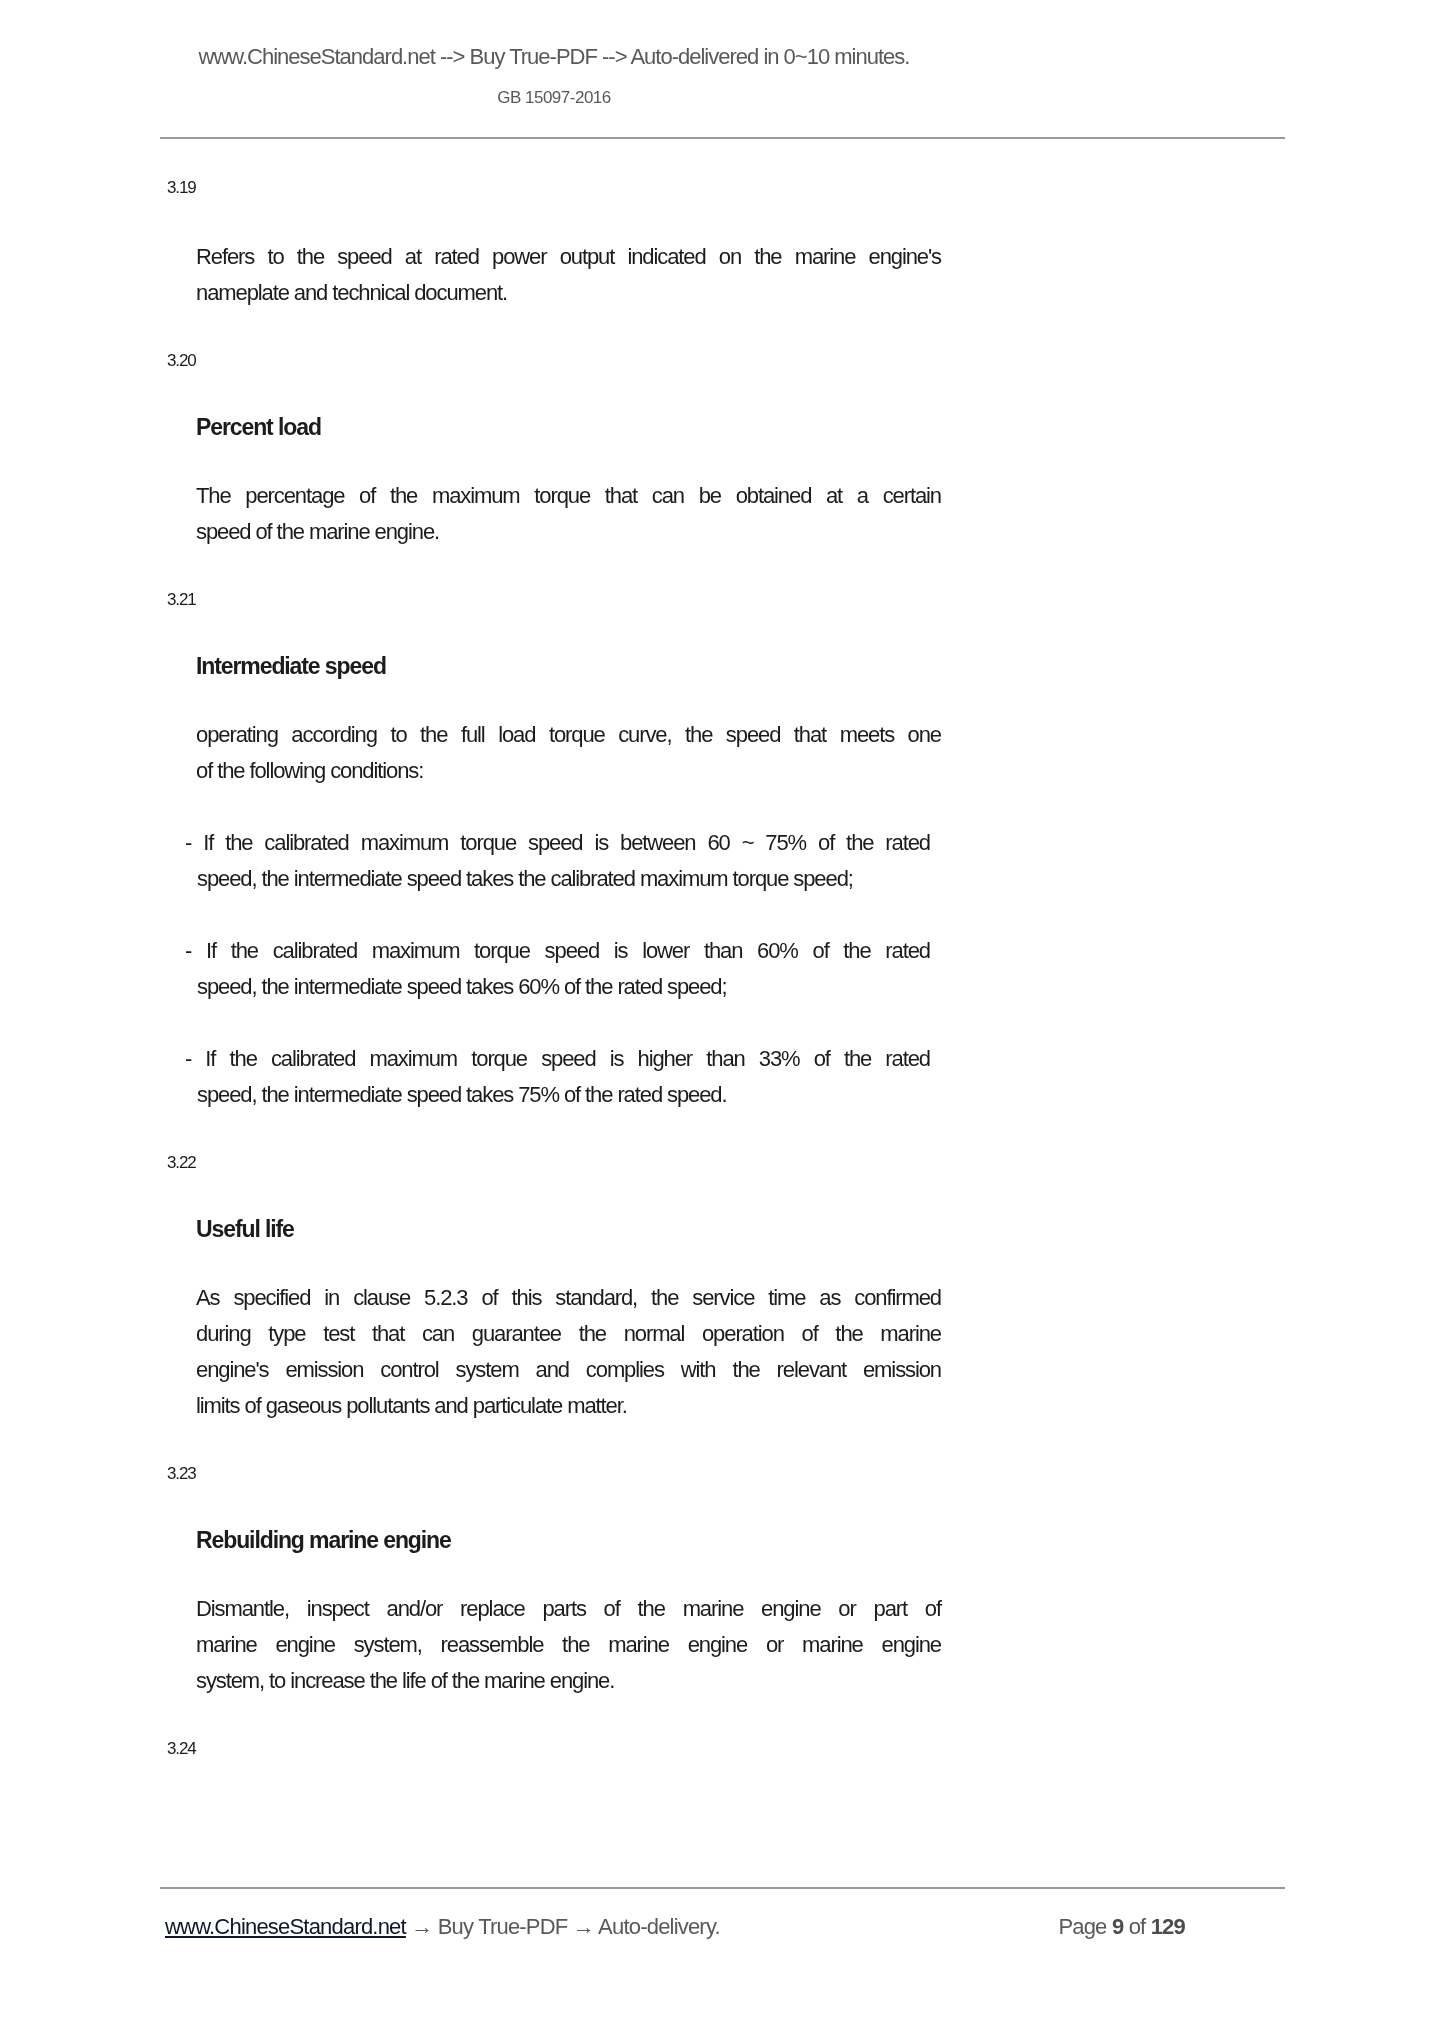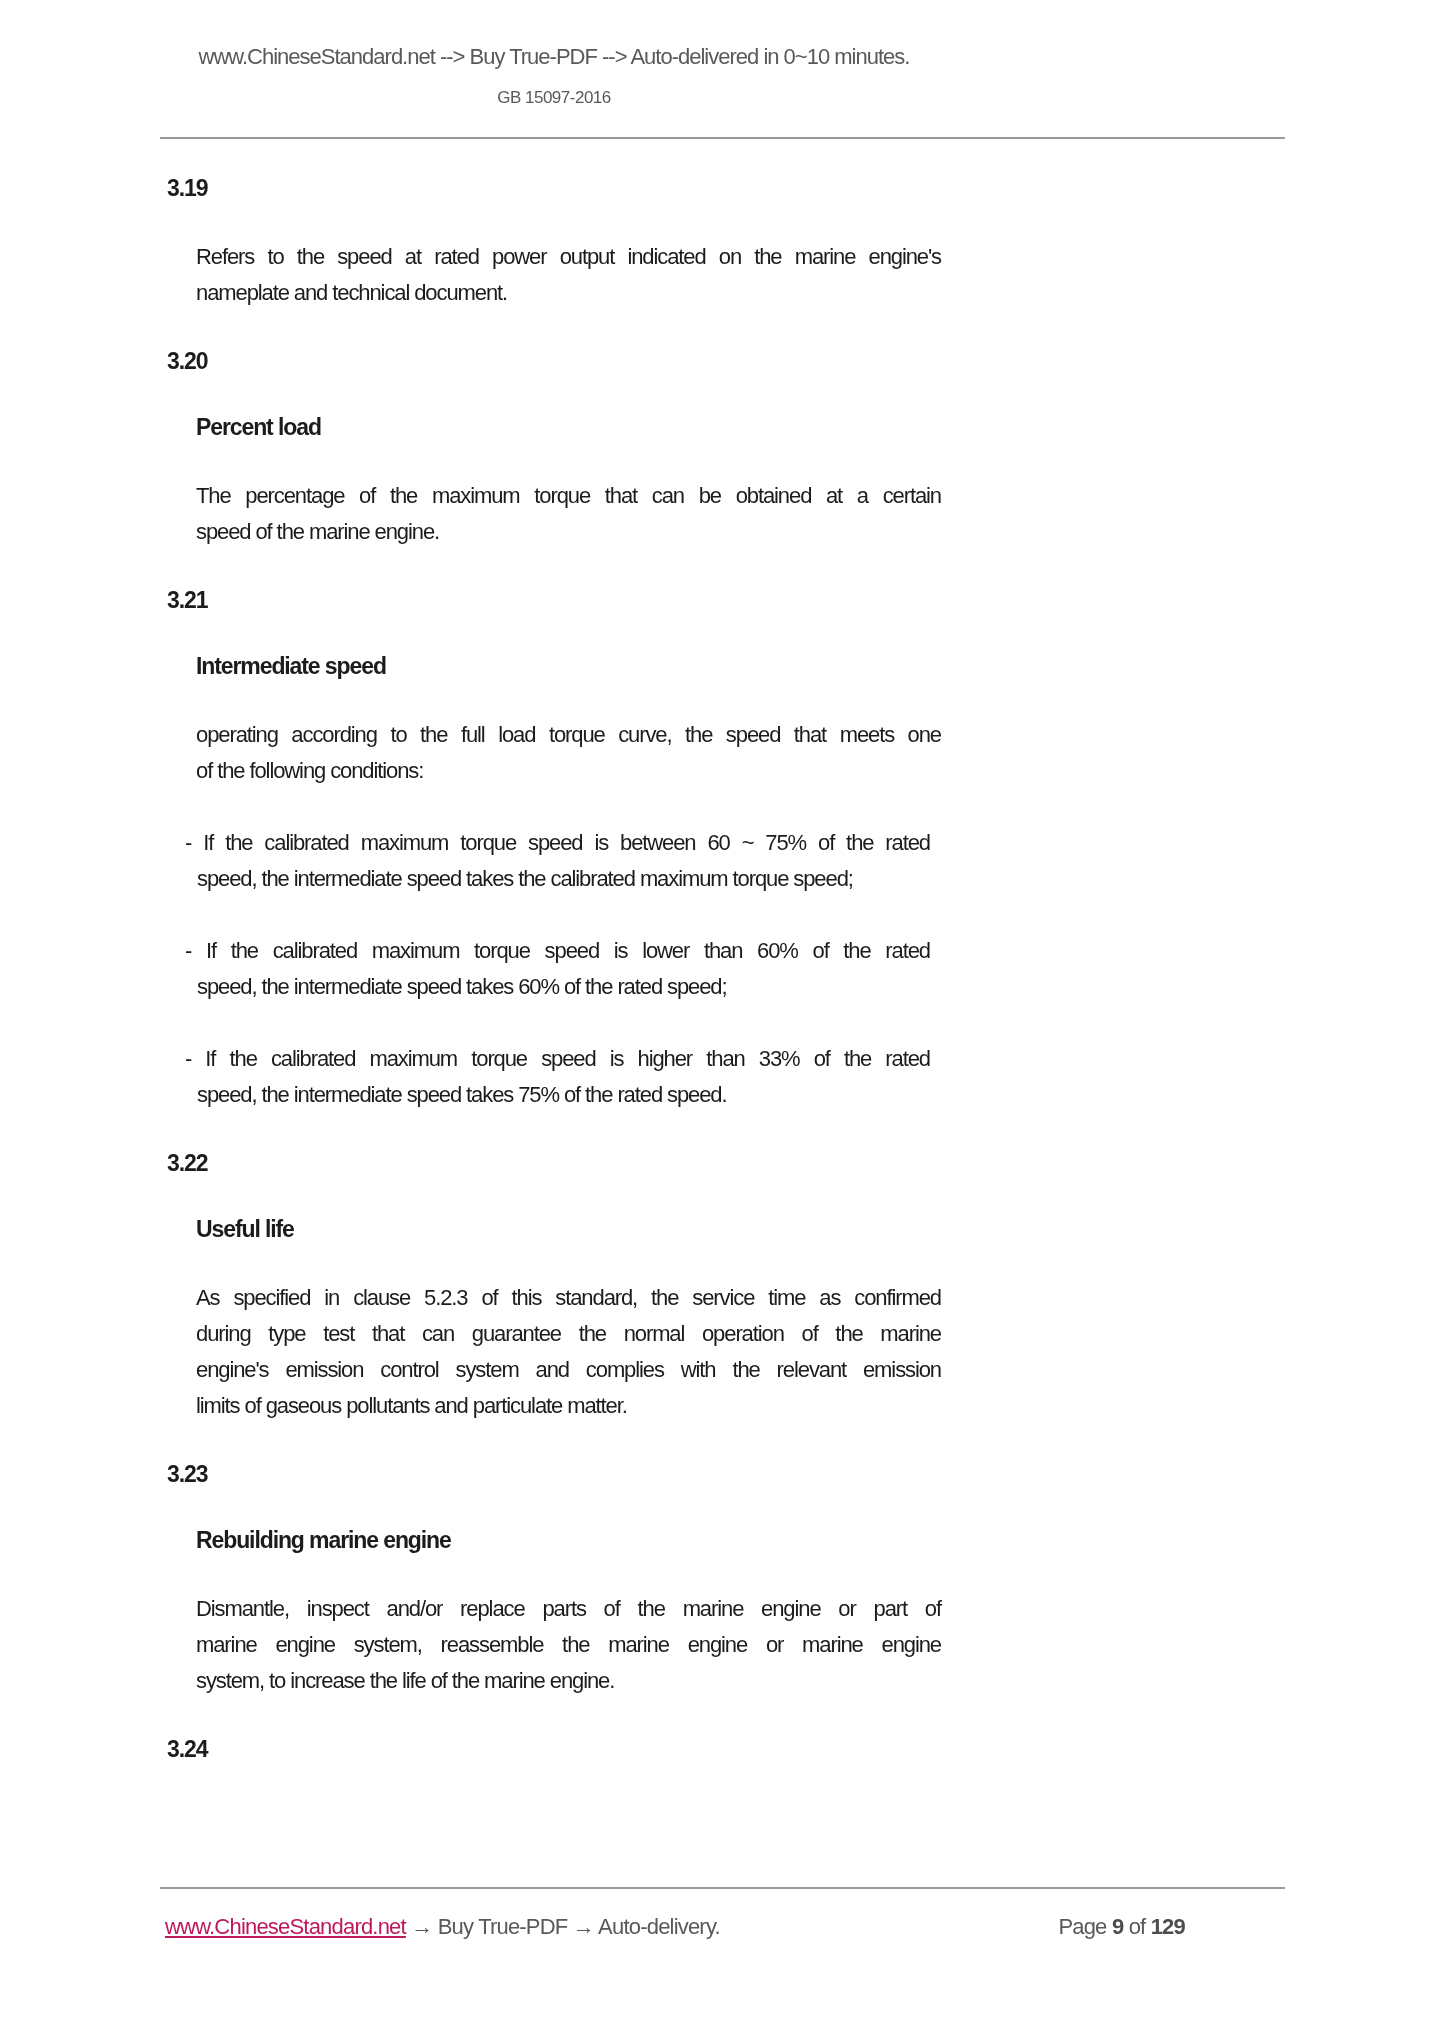--- a/index.html
+++ b/index.html
@@ -23,37 +23,37 @@
     background:#9a9a9a;
   }
   .rule-top    { top:137px; }
   .rule-bottom { top:1887px; }
 
   
   .content {
     position:absolute; left:167px; top:170px; width:800px;
     color:#1c1c1c; font-size:22px; letter-spacing:-1.1px; line-height:36px;
   }
-  .sec-num   { font-weight:bold; font-size:23px; margin-top:32px; }
+  .sec-num   { font-weight:normal; font-size:17px; margin-top:32px; }
   .sec-num.first { margin-top:0; }
   .sec-title { font-weight:bold; font-size:23px; margin-left:29px; margin-top:30px; }
   .para   { margin-left:29px; width:745px; margin-top:33px; }
   .bullet { margin-left:18px; width:745px; margin-top:36px; }
   .ln { min-height:36px; }
   .just { text-align:justify; text-align-last:justify; }
   .last { text-align:left; }
   .cont { padding-left:12px; }
 
   
   .footer {
     position:absolute; left:165px; top:1907px; width:1120px;
     display:flex; justify-content:space-between; align-items:baseline;
     color:#595959; font-size:22px; letter-spacing:-0.8px; line-height:40px;
   }
-  .footer-left a { color:#be185d; text-decoration:underline; cursor:pointer; }
+  .footer-left a { color:#0f172a; text-decoration:underline; cursor:pointer; }
   .footer-right { margin-right:100px; }
   .b { font-weight:bold; color:#4d4d4d; }
 </style>
 </head>
 <body>
 
 <div class="page">
 
   <div class="hdr">
     <div class="hdr-line1">www.ChineseStandard.net --&gt; Buy True-PDF --&gt; Auto-delivered in 0~10 minutes.</div>

